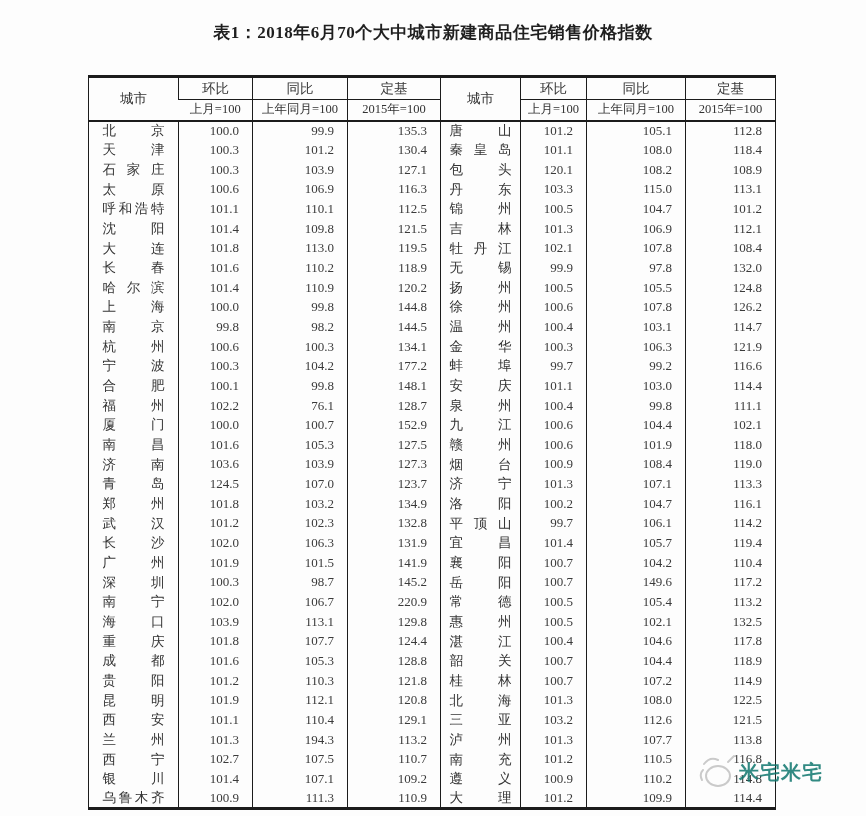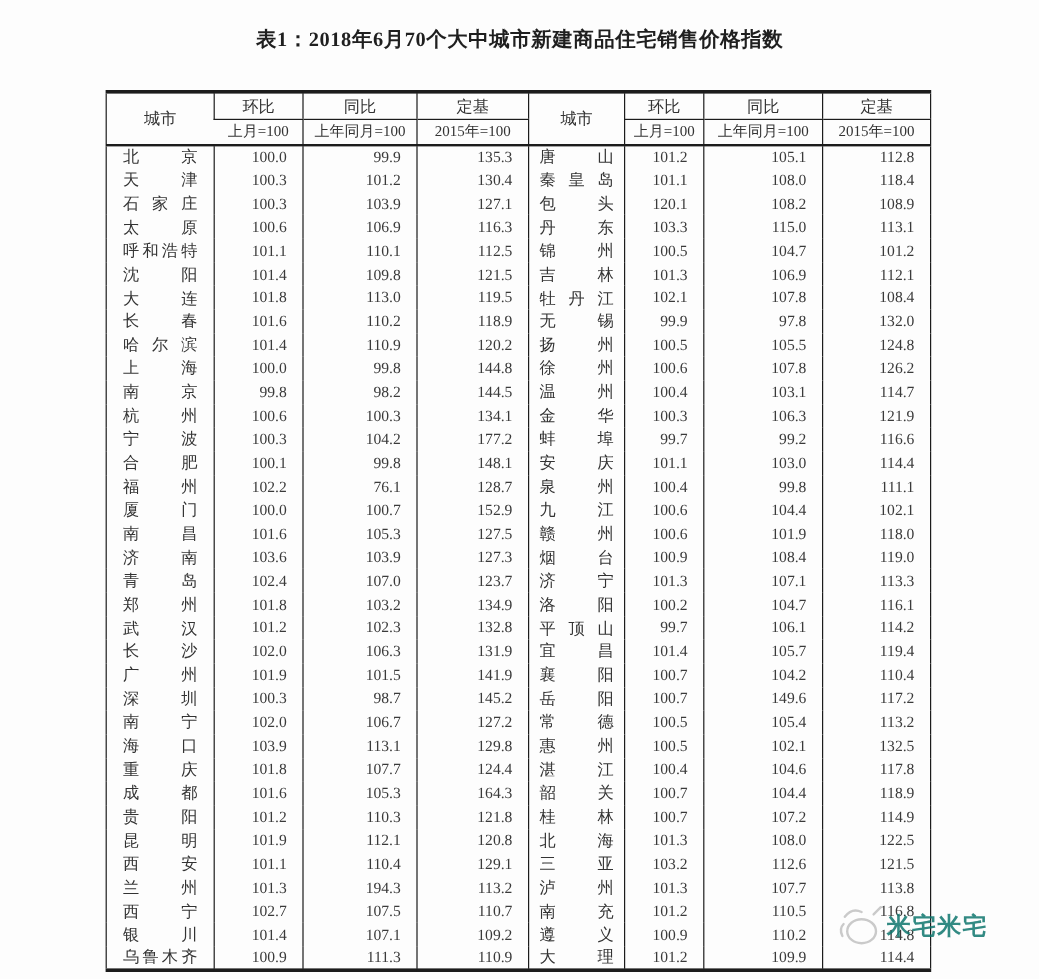--- a/index.html
+++ b/index.html
@@ -453,21 +453,21 @@
           <td class="num">108.4</td>
           <td class="num">119.0</td>
         </tr>
         <tr>
           <td class="city">
             <div class="cname">
               <span>青</span>
               <span>岛</span>
             </div>
           </td>
-          <td class="num">102.4</td>
+          <td class="num">124.5</td>
           <td class="num">107.0</td>
           <td class="num">123.7</td>
           <td class="city">
             <div class="cname">
               <span>济</span>
               <span>宁</span>
             </div>
           </td>
           <td class="num">101.3</td>
           <td class="num">107.1</td>
@@ -576,21 +576,21 @@
         </tr>
         <tr>
           <td class="city">
             <div class="cname">
               <span>南</span>
               <span>宁</span>
             </div>
           </td>
           <td class="num">102.0</td>
           <td class="num">106.7</td>
-          <td class="num">127.2</td>
+          <td class="num">220.9</td>
           <td class="city">
             <div class="cname">
               <span>常</span>
               <span>德</span>
             </div>
           </td>
           <td class="num">100.5</td>
           <td class="num">105.4</td>
           <td class="num">113.2</td>
         </tr>
@@ -636,21 +636,21 @@
         </tr>
         <tr>
           <td class="city">
             <div class="cname">
               <span>成</span>
               <span>都</span>
             </div>
           </td>
           <td class="num">101.6</td>
           <td class="num">105.3</td>
-          <td class="num">164.3</td>
+          <td class="num">128.8</td>
           <td class="city">
             <div class="cname">
               <span>韶</span>
               <span>关</span>
             </div>
           </td>
           <td class="num">100.7</td>
           <td class="num">104.4</td>
           <td class="num">118.9</td>
         </tr>

